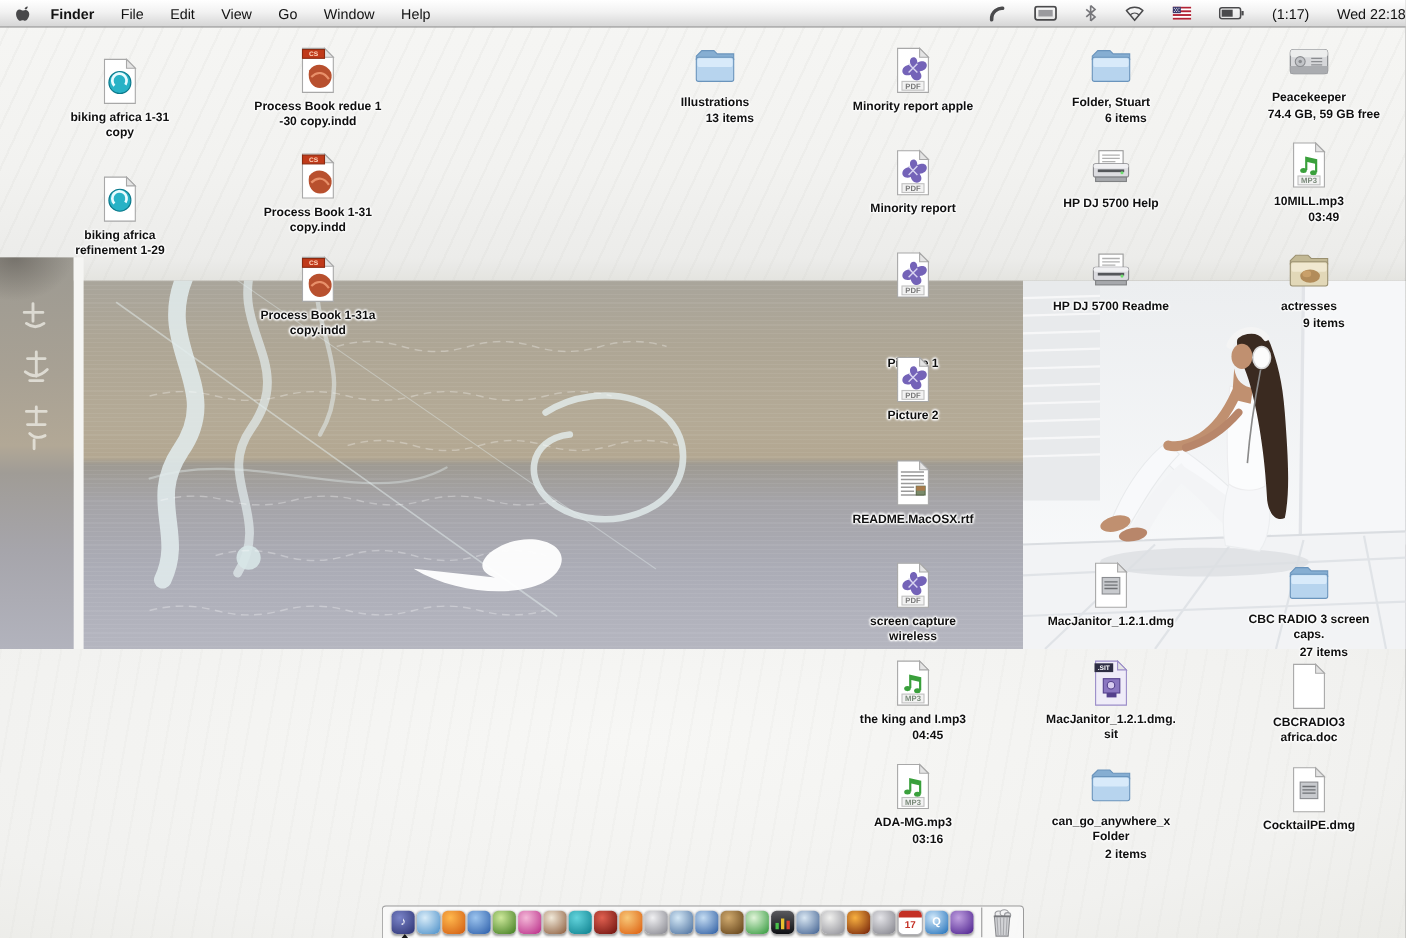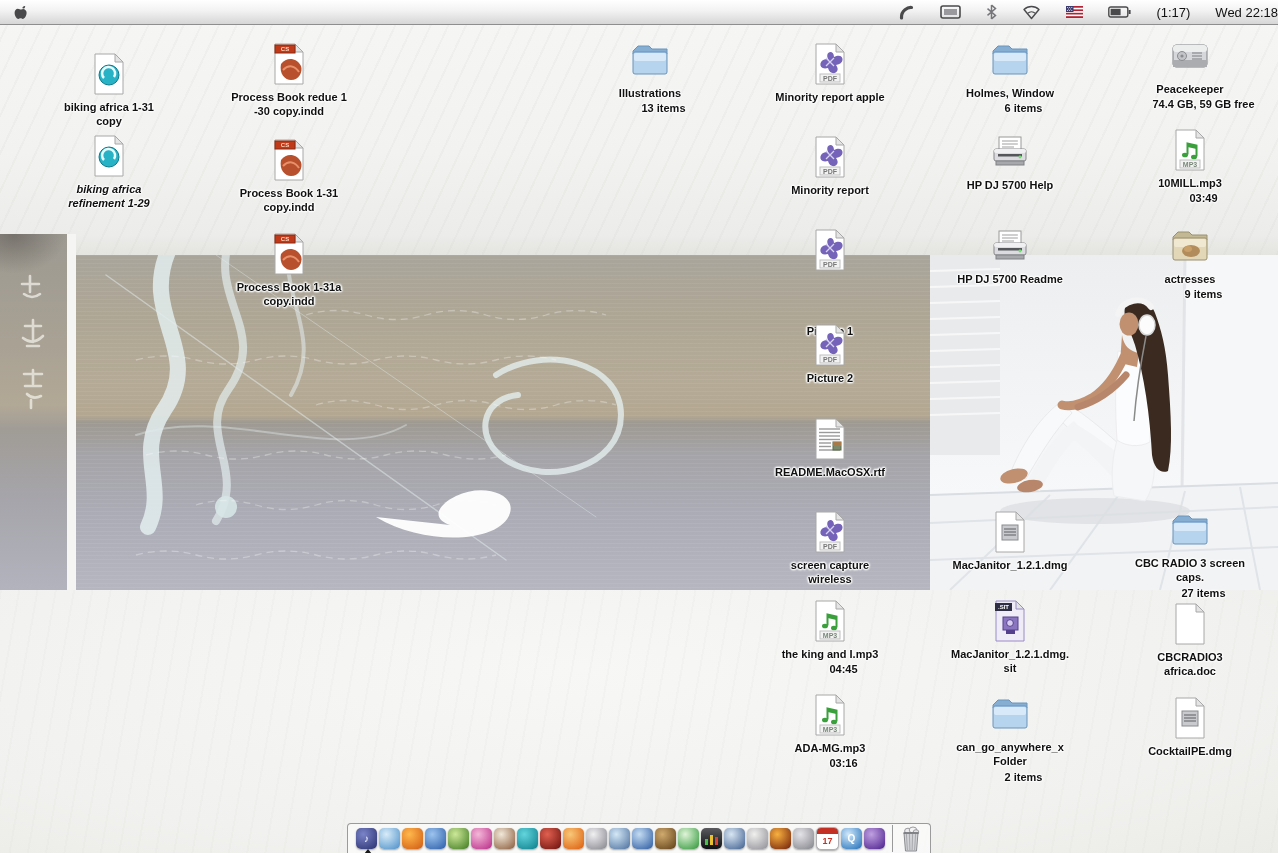--- a/index.html
+++ b/index.html
@@ -157,20 +157,29 @@
     <path d="M216 81 C210 112 206 140 204 166" stroke="#8a8a8a" stroke-width="1.5" fill="none"></path>
   </svg>
 
   <div id="menubar">
     <div id="apple-logo">
       <svg width="14" height="17" viewBox="0 0 14 17">
         <path d="M8.6 3.2 c1 -1.4 2.6 -1.3 2.6 -1.3 c0.1 1.6 -1.2 2.6 -1.2 2.6 c-1.4 0.2 -1.8 -0.6 -1.4 -1.3 z" fill="#48484a"></path>
         <path d="M7.2 5.6 c2.6 -1.7 5.4 0.5 5.4 3.2 c0 3 -2.1 6.1 -3.8 6.1 c-0.9 0 -1.2 -0.6 -2.2 -0.6 c-1 0 -1.4 0.6 -2.2 0.6 c-1.8 0 -3.8 -3.2 -3.8 -6.2 c0 -2.8 2.4 -5.1 5.1 -3.4 c0.5 0.3 1 0.3 1.5 0.3 z" fill="#48484a"></path>
       </svg>
     </div>
+    <div id="menu-items">
+        <span class="menu-item active">Finder</span>
+        <span class="menu-item">File</span>
+        <span class="menu-item">Edit</span>
+        <span class="menu-item">View</span>
+        <span class="menu-item">Go</span>
+        <span class="menu-item">Window</span>
+        <span class="menu-item">Help</span>
+      </div>
     <div id="menu-right">
       <svg width="17" height="17" viewBox="0 0 17 17">
         <path d="M3.5 14 C3 6 10 3.2 13.5 3.5" stroke="#4a4a4c" stroke-width="3.2" fill="none" stroke-linecap="round"></path>
       </svg>
       <svg width="21" height="15" viewBox="0 0 21 15">
         <rect x="1" y="1" width="19" height="12" rx="2" fill="none" stroke="#4a4a4c" stroke-width="1.6"></rect>
         <rect x="4" y="4" width="13" height="6" fill="#9a9a9e"></rect>
       </svg>
       <svg width="11" height="16" viewBox="0 0 11 16">
         <path d="M5.5 1 L5.5 15 M5.5 1 L9.5 4.6 L1.5 11.4 M5.5 15 L9.5 11.4 L1.5 4.6" stroke="#76767a" stroke-width="1.5" fill="none"></path>
@@ -223,21 +232,21 @@
         <div class="ic"><svg width="48" height="48" viewBox="0 0 48 48">
             <path d="M10 4 h20 l8 8 v32 h-28 z" fill="#ffffff" stroke="#a8a8a8"></path>
             <path d="M30 4 l8 8 h-8 z" fill="#e4e4e4" stroke="#a8a8a8"></path>
             <path d="M16 24 C22 16 32 18 36 26 C38 32 34 40 26 40 C20 40 14 34 16 24 Z" fill="#b8502e"></path>
             <path d="M18 30 c6 -6 12 -4 16 2" stroke="#e8906a" stroke-width="2" fill="none"></path>
             <rect x="10" y="5" width="20" height="8" fill="#c03a1a" stroke="#8a2a10"></rect>
             <text x="20" y="11.3" font-size="6" font-weight="bold" fill="#ffd8c0" text-anchor="middle" font-family="Liberation Sans, sans-serif">CS</text>
           </svg></div>
         <div class="lbl">Process Book redue 1 -30 copy.indd</div>
       </div>
-      <div class="desk-icon" style="left: 39px; top: 132px; font-style: italic;">
+      <div class="desk-icon" style="left: 39px; top: 157px;">
         <div class="ic"><svg width="48" height="48" viewBox="0 0 48 48">
             <path d="M10 4 h20 l8 8 v32 h-28 z" fill="#ffffff" stroke="#a8a8a8"></path>
             <path d="M30 4 l8 8 h-8 z" fill="#e4e4e4" stroke="#a8a8a8"></path>
             <circle cx="24" cy="25" r="10" fill="#28b2c6" stroke="#0c7a8c"></circle>
             <path d="M19 28 a6.5 6.5 0 1 1 10 -1" stroke="#e8fbff" stroke-width="2.5" fill="none"></path>
           </svg></div>
         <div class="lbl">biking africa refinement 1-29</div>
       </div>
       <div class="desk-icon" style="left: 219px; top: 136px;">
         <div class="ic"><svg width="48" height="48" viewBox="0 0 48 48">
@@ -384,21 +393,21 @@
           </svg></div>
         <div class="lbl">ADA-MG.mp3</div>
         <div class="sub">03:16</div>
       </div>
       <div class="desk-icon" style="left: 940px; top: 36px;">
         <div class="ic"><svg width="48" height="48" viewBox="0 0 48 48">
             <path d="M7 15 l5 -5 h11 l3 3 h15 v5 h-34 z" fill="#86aed2" stroke="#6a94bc"></path>
             <rect x="7" y="16" width="34" height="22" rx="2" fill="#b7d4ee" stroke="#6a94bc"></rect>
             <rect x="8" y="17" width="32" height="8" rx="2" fill="#d8eafa"></rect>
           </svg></div>
-        <div class="lbl">Holmes, Window</div>
+        <div class="lbl">Folder, Stuart</div>
         <div class="sub">6 items</div>
       </div>
       <div class="desk-icon" style="left: 940px; top: 128px;">
         <div class="ic"><svg width="48" height="48" viewBox="0 0 48 48">
             <rect x="13" y="9" width="22" height="13" fill="#ffffff" stroke="#9a9a9a"></rect>
             <g stroke="#b0b0b0" stroke-width="1.2">
               <line x1="16" y1="13" x2="32" y2="13"></line>
               <line x1="16" y1="16" x2="32" y2="16"></line>
               <line x1="16" y1="19" x2="28" y2="19"></line>
             </g>

